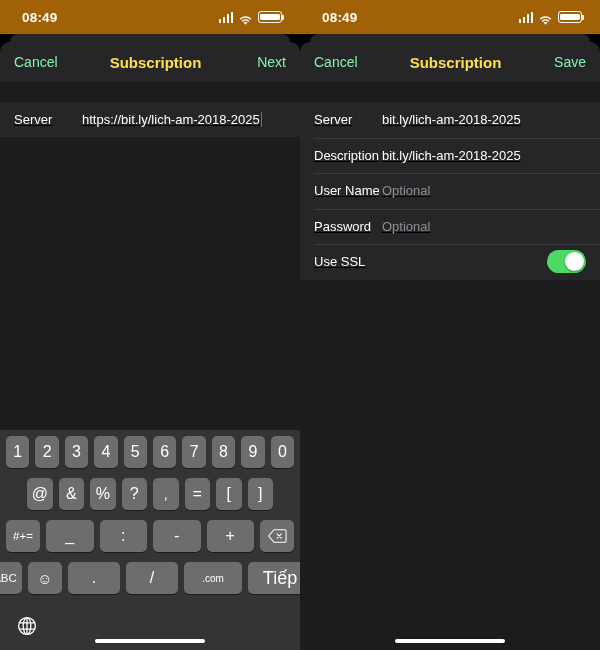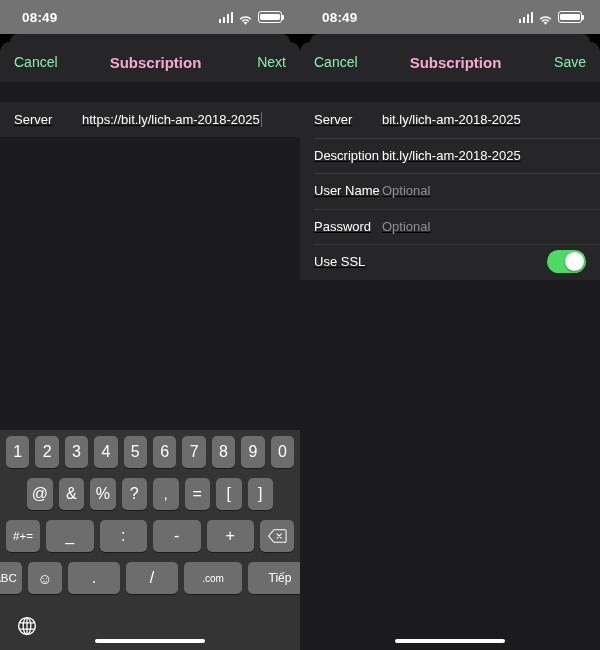--- a/index.html
+++ b/index.html
@@ -10,21 +10,21 @@
     overflow:hidden;
   }
   .screens { display:flex; width:600px; height:650px; }
   .phone { position:relative; width:300px; height:650px; background:#000; overflow:hidden; }
   .phone.right { }
 
   
   .statusbar {
     position:relative; height:34px; width:100%;
     display:flex; align-items:center; justify-content:space-between;
-    padding:0 18px 0 22px; color:#fff; background:#737373;gap:14px;
+    padding:0 18px 0 22px; color:#fff; background:#a16207;gap:14px;
   }
   .sb-time { font-size:13.5px; font-weight:600; letter-spacing:.2px; }
   .sb-right { display:flex; align-items:center; gap:5px; }
   .signal { display:flex; align-items:flex-end; gap:1.5px; height:11px; }
   .signal i { display:block; width:2.5px; background:#fff; border-radius:.5px; }
   .signal i:nth-child(1){ height:4px; }
   .signal i:nth-child(2){ height:6px; }
   .signal i:nth-child(3){ height:8.5px; }
   .signal i:nth-child(4){ height:11px; }
   .wifi { width:15px; height:11px; position:relative; }
@@ -35,21 +35,21 @@
   
   .card-peek { height:8px; margin:0 10px; background:#262628; border-radius:10px 10px 0 0; }
   .modal { position:absolute; top:42px; left:0; right:0; bottom:0; background:#1c1c1e; border-radius:10px 10px 0 0; overflow:hidden; }
 
   .navbar {
     height:40px; background:#262628;
     display:flex; align-items:center; justify-content:space-between;
     padding:0 14px; position:relative;
   }
   .nav-btn { color:#86efac; font-size:14px; background:none; border:none; cursor:pointer; font-family:inherit; }
-  .nav-title { position:absolute; left:11px; right:0; text-align:center; color:#f9a8d4; font-size:15px; font-weight:600; pointer-events:none; }
+  .nav-title { position:absolute; left:11px; right:0; text-align:center; color:#fde047; font-size:15px; font-weight:600; pointer-events:none; }
 
   .list-gap { height:20px; background:#1c1c1e; }
 
   .list-group { background:#262628; }
   .row {
     display:flex; align-items:center; height:35.5px;
     padding-left:14px; padding-right:14px; position:relative;text-decoration:underline;
   }
   .row + .row::before {
     content:""; position:absolute; left:14px; right:0; top:0; height:1px; background:#3a3a3c;
@@ -87,21 +87,21 @@
   }
   .krow.r2 { padding:0 24px; }
   .krow.r3 .key.fn { flex:0 0 34px; font-size:11.5px; }
   .krow.r3 .key.mid { flex:1; }
   .krow.r3 .key.bksp { flex:0 0 34px; }
   .krow.r4 .key.abc { flex:0 0 34px; font-size:11.5px; }
   .krow.r4 .key.emoji { flex:0 0 34px; font-size:15px; }
   .krow.r4 .key.dot { flex:0 0 52px; }
   .krow.r4 .key.slash { flex:0 0 52px; }
   .krow.r4 .key.dotcom { flex:0 0 58px; font-size:10px; }
-  .krow.r4 .key.ret { flex:0 0 64px; font-size:12px;text-align:center; }
+  .krow.r4 .key.ret { flex:0 0 64px; font-size:18px;text-align:center; }
   .key.comma { font-size:14px; }
   .kbottom { display:flex; align-items:center; height:44px; padding:0 14px; }
   .globe { width:20px; height:20px; cursor:pointer; }
 
   
   .home-ind {
     position:absolute; bottom:7px; left:50%; transform:translateX(-50%);
     width:110px; height:4.5px; border-radius:3px; background:#fff;
   }
 </style>

